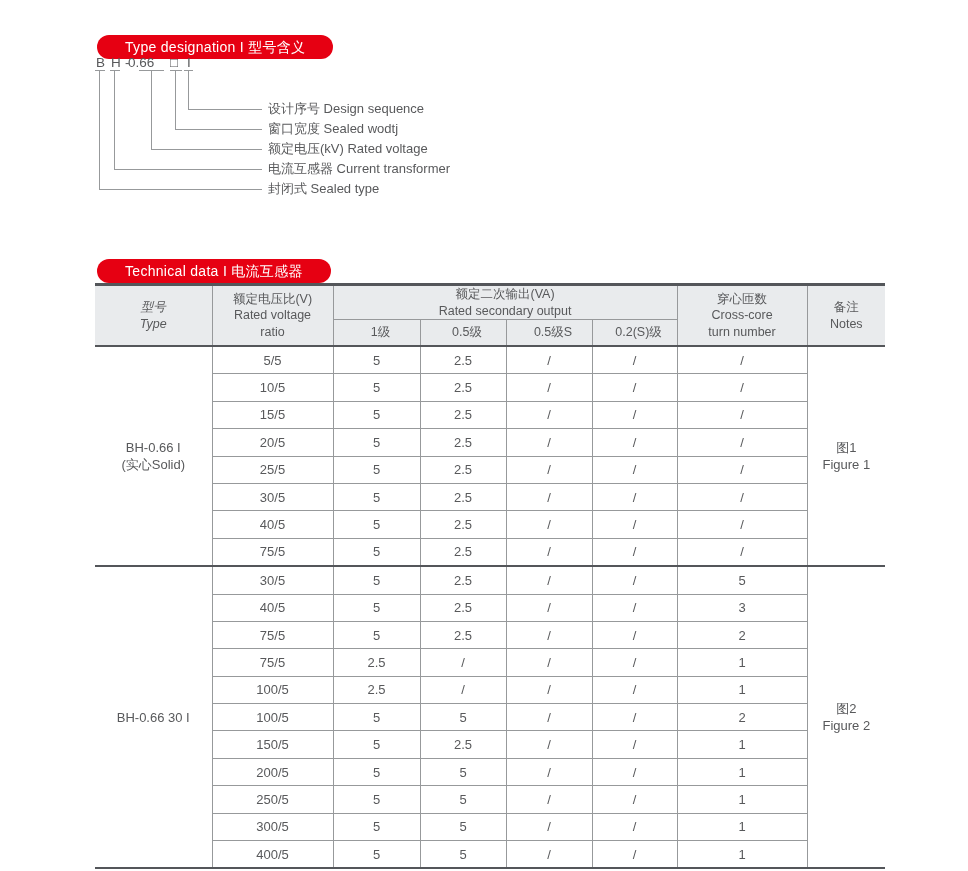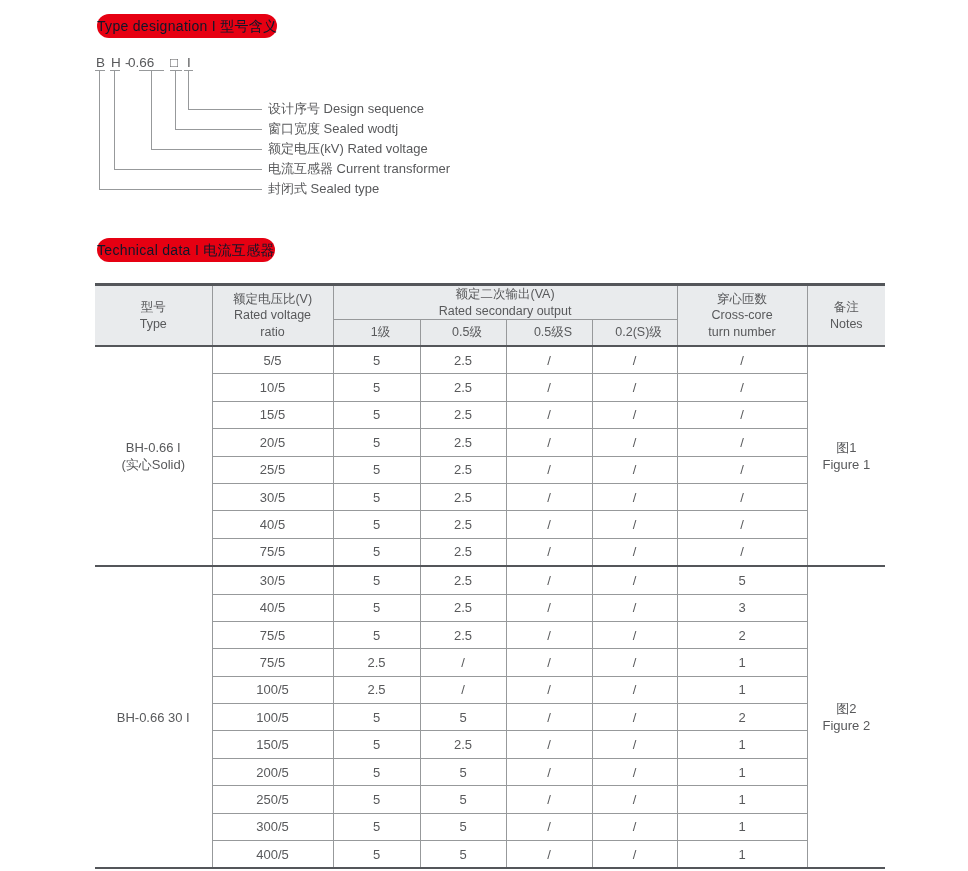--- a/index.html
+++ b/index.html
@@ -13,26 +13,27 @@
     overflow: hidden;
   }
 
   
   .banner {
     position: absolute;
     left: 97px;
     height: 24px;
     line-height: 24px;
     background: #e60012;
-    color: #0f172a;
+    color: #ffffff;
     border-radius: 12px;
-    padding: 0 0;
+    padding: 0 28px;
     font-size: 14px;
     letter-spacing: 0.3px;
     white-space: nowrap;
+    margin-top: 21px;
   }
   .banner1 { top: 14px; }
   .banner2 { top: 238px; }
 
   
   .code-part {
     position: absolute;
     top: 55px;
     font-size: 13.5px;
     color: #58595b;
@@ -71,21 +72,21 @@
   .ttable thead th {
     background: #e9ebed;
     font-size: 12.5px;
     line-height: 1.3;
     white-space: pre-line;
   }
   .ttable tr.main th { border-top: 3px solid #54565a; height: 33px; }
   .ttable tr.main th[rowspan] { border-bottom: 2px solid #54565a; }
   .ttable tr.sub th { border-bottom: 2px solid #54565a; height: 25px; padding-left: 8px; }
   .ttable tbody td { height: 26.4px; background: #ffffff; }
-  .first-col { border-left: none !important; }
+  .first-col { border-left: none !important; font-style: italic; }
   .last-col  { border-right: none !important; }
   .type-cell  { border-left: none !important; white-space: pre-line; line-height: 1.35; margin-top: 10px; }
   .notes-cell { border-right: none !important; white-space: pre-line; line-height: 1.35; }
   .sec-top    { border-top: 2px solid #54565a !important; }
   .tbl-bottom { border-bottom: 2px solid #54565a !important; }
 </style>
 </head>
 <body>
 
 <div class="page">

